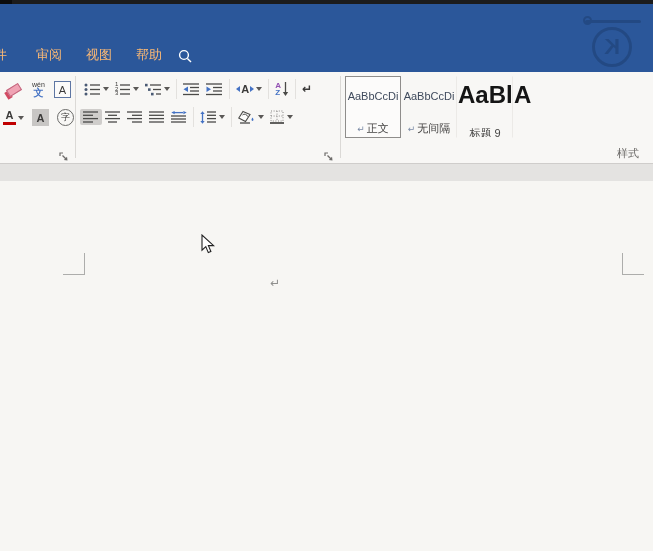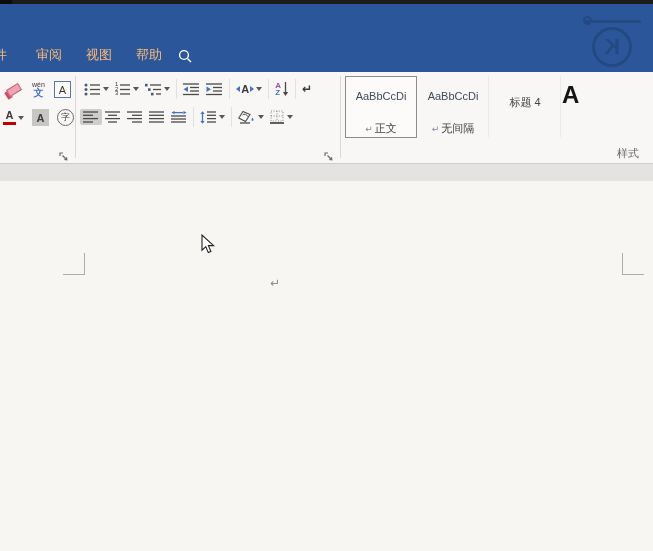--- a/index.html
+++ b/index.html
@@ -76,21 +76,21 @@
   
   .para-group{left:76px;width:264px;}
   .para-group .row1{top:7px;left:5px;}
   .para-group .row2{top:35px;left:4px;}
   .font-group .row1{top:7px;left:2px;gap:3px;}
   .font-group .row2{top:35px;left:0px;gap:2px;}
 
   
   .styles-group{left:341px;width:312px;}
   .gallery{position:absolute;left:4px;top:4px;display:flex;}
-  .style-item{width:72px;height:62px;border:1px solid transparent;border-right:1px solid #eceae7;position:relative;text-align:center;cursor:pointer;overflow:hidden;background:transparent;}
+  .style-item{width:56px;height:62px;border:1px solid transparent;border-right:1px solid #eceae7;position:relative;text-align:center;cursor:pointer;overflow:hidden;background:transparent;}
   .style-item.sel{border:1px solid #8f8d8b;background:#fcfbfa;}
   .style-item .sample{display:block;margin-top:12px;font-size:11px;color:#3f4a5c;white-space:nowrap;line-height:14px;}
   .style-item .sample.h1{margin-top:5px;font-size:24px;font-weight:600;color:#151515;line-height:26px;}
   .style-item .sample.h2{margin-top:8px;font-size:18px;font-weight:500;color:#1f1f1f;line-height:22px;}
   .style-item .nm{display:block;margin-top:18px;font-size:11px;color:#444342;white-space:nowrap;}
   .style-item .nm .pfx{color:#7a8aa6;font-size:9px;margin-right:2px;}
   .style-item.partial{width:18px;border-right:none;}
 
   
   .band{position:absolute;left:0;top:164px;width:653px;height:17px;background:#e4e3e1;}
@@ -362,21 +362,22 @@
       <div class="gallery">
         <div class="style-item sel">
           <span class="sample">AaBbCcDi</span>
           <span class="nm"><span class="pfx">↵</span><span>正文</span></span>
         </div>
         <div class="style-item">
           <span class="sample">AaBbCcDi</span>
           <span class="nm"><span class="pfx">↵</span><span>无间隔</span></span>
         </div>
         <div class="style-item">
-          <span class="nm"><span>标题 4</span></span>
+          <span class="sample h1">AaBl</span>
+          <span class="nm"><span>标题 9</span></span>
         </div>
         <div class="style-item partial">
           <span class="sample h1">A</span>
         </div>
       </div>
       <div class="grp-label" style="text-align:right;padding-right:14px;">样式</div>
     </div>
   </div>
 
   <div class="band"></div>

